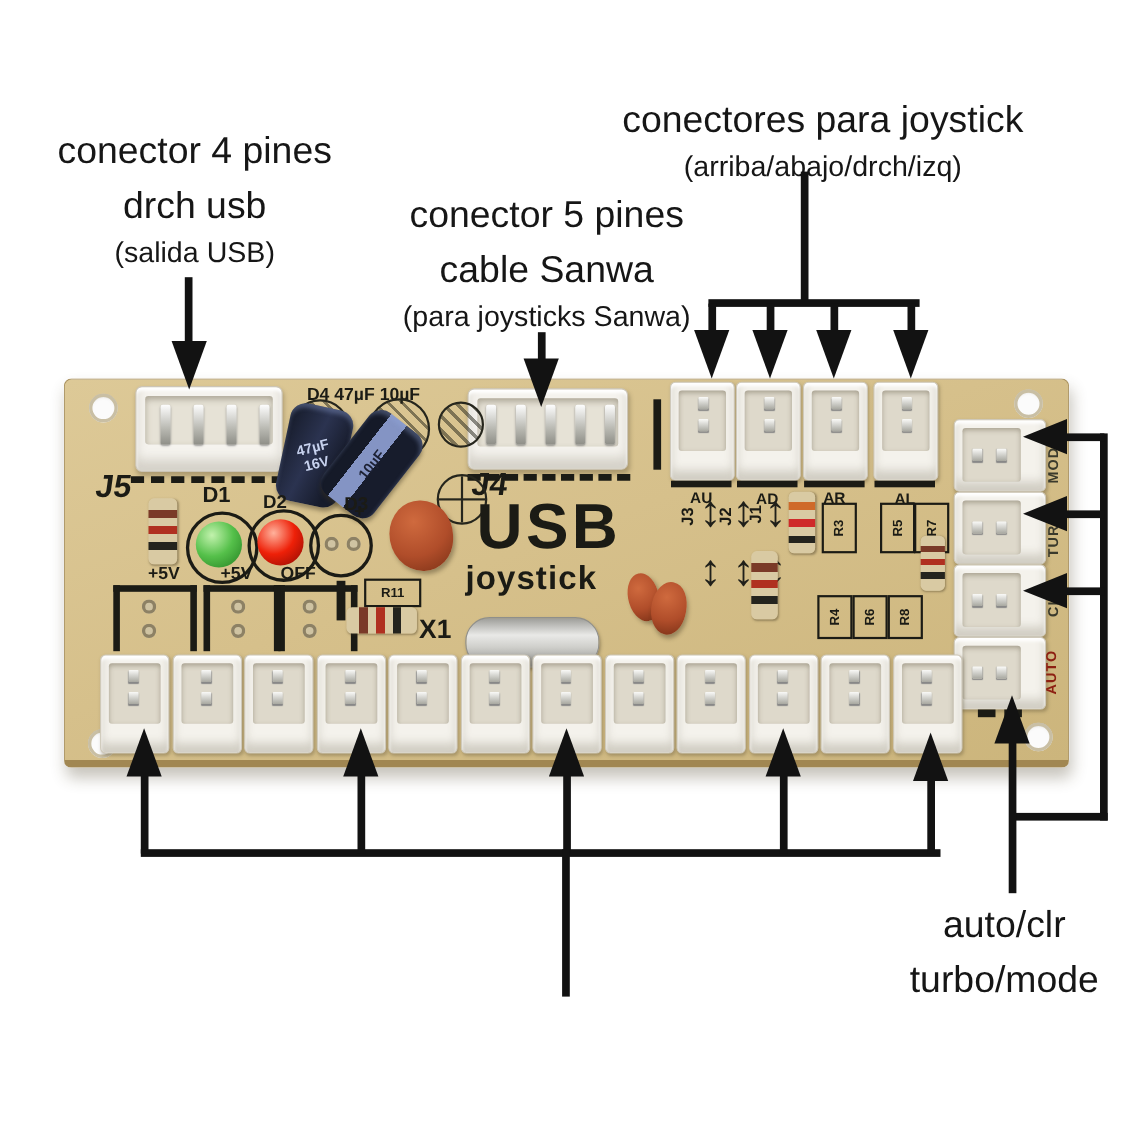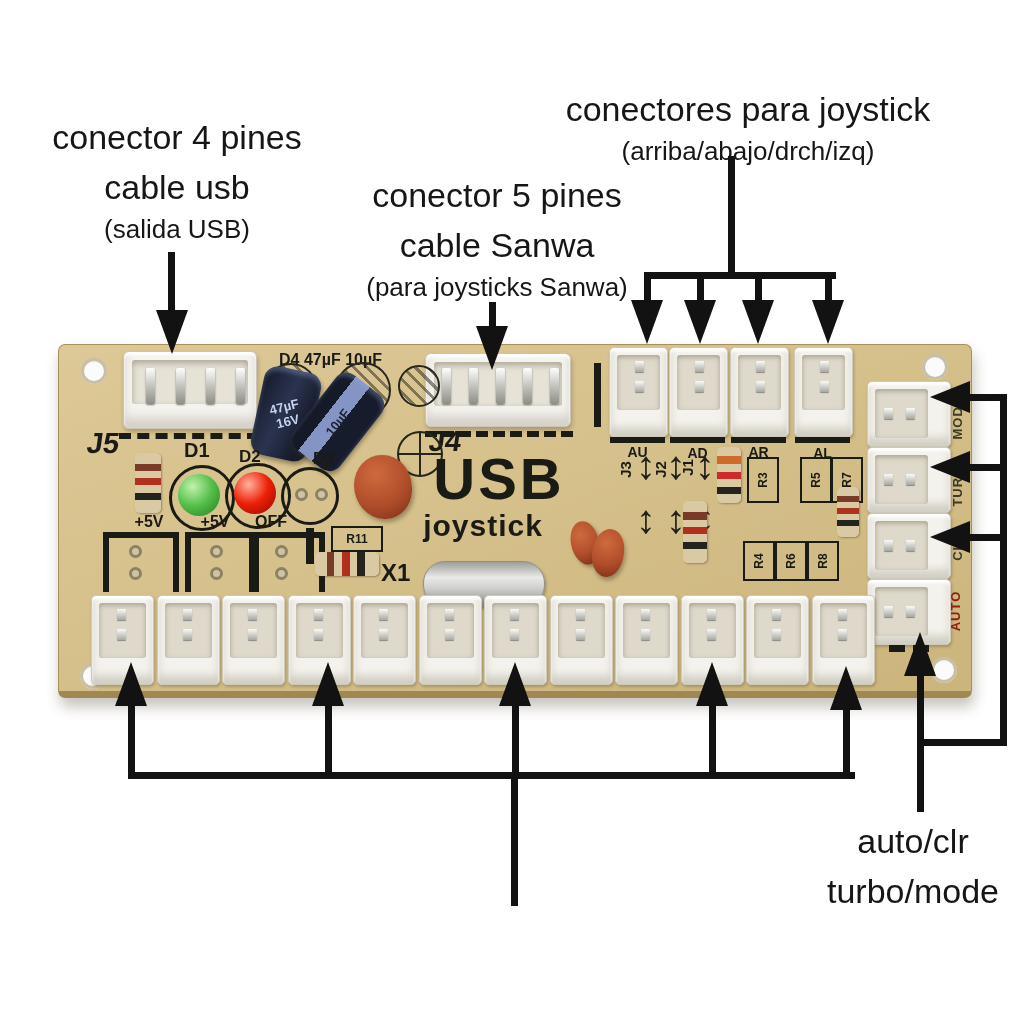--- a/index.html
+++ b/index.html
@@ -327,21 +327,21 @@
         <div class="conn2" style="left: 752.5px; top: 250px;">
           <div class="slot"></div>
           <div class="pin p1"></div>
           <div class="pin p2"></div>
         </div>
       </div>
   </div>
 
   <div class="lbl" style="left:37px;top:112px;width:280px;">
     <span class="l">conector 4 pines</span>
-    <span class="l">cable usb</span>
+    <span class="l">drch usb</span>
     <span class="n">(salida USB)</span>
   </div>
   <div class="lbl" style="left:357px;top:170px;width:280px;">
     <span class="l">conector 5 pines</span>
     <span class="l">cable Sanwa</span>
     <span class="n">(para joysticks Sanwa)</span>
   </div>
   <div class="lbl" style="left:558px;top:84px;width:380px;">
     <span class="l">conectores para joystick</span>
     <span class="n">(arriba/abajo/drch/izq)</span>

